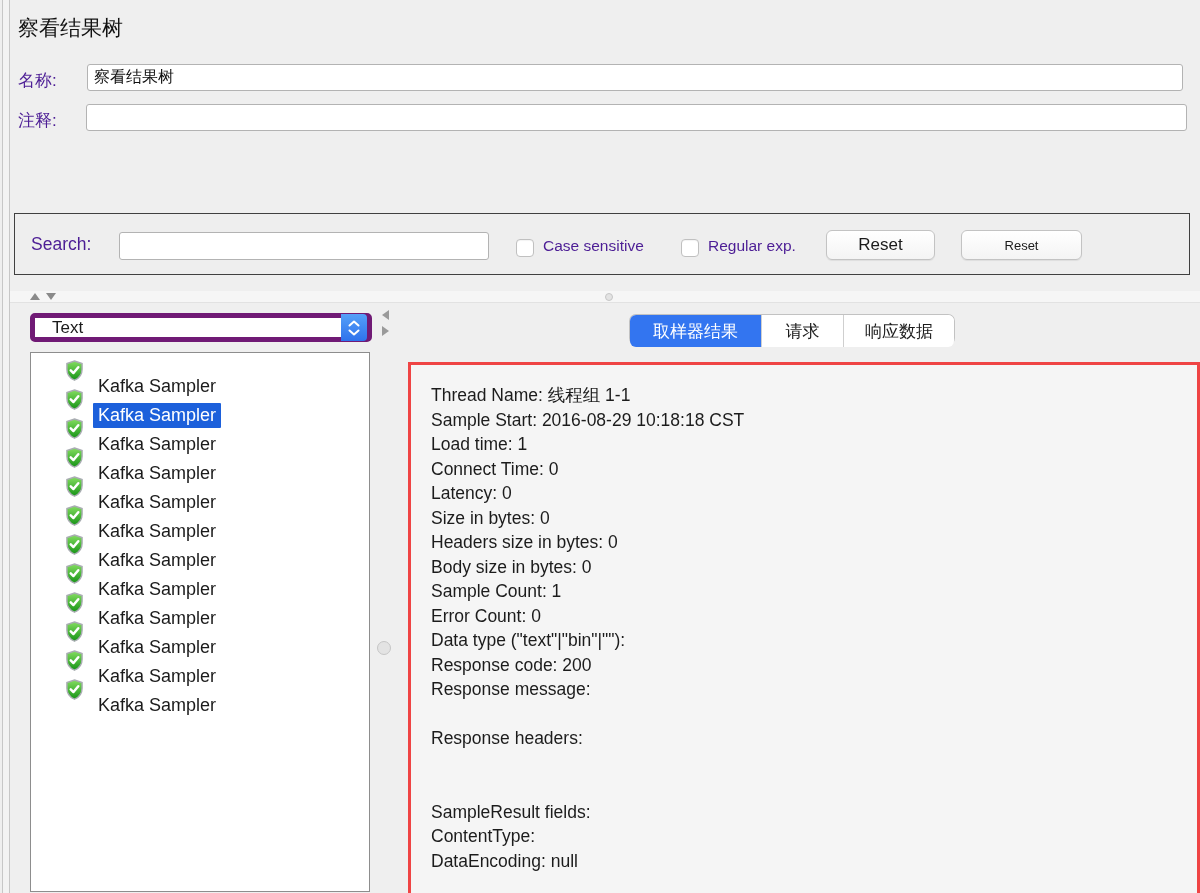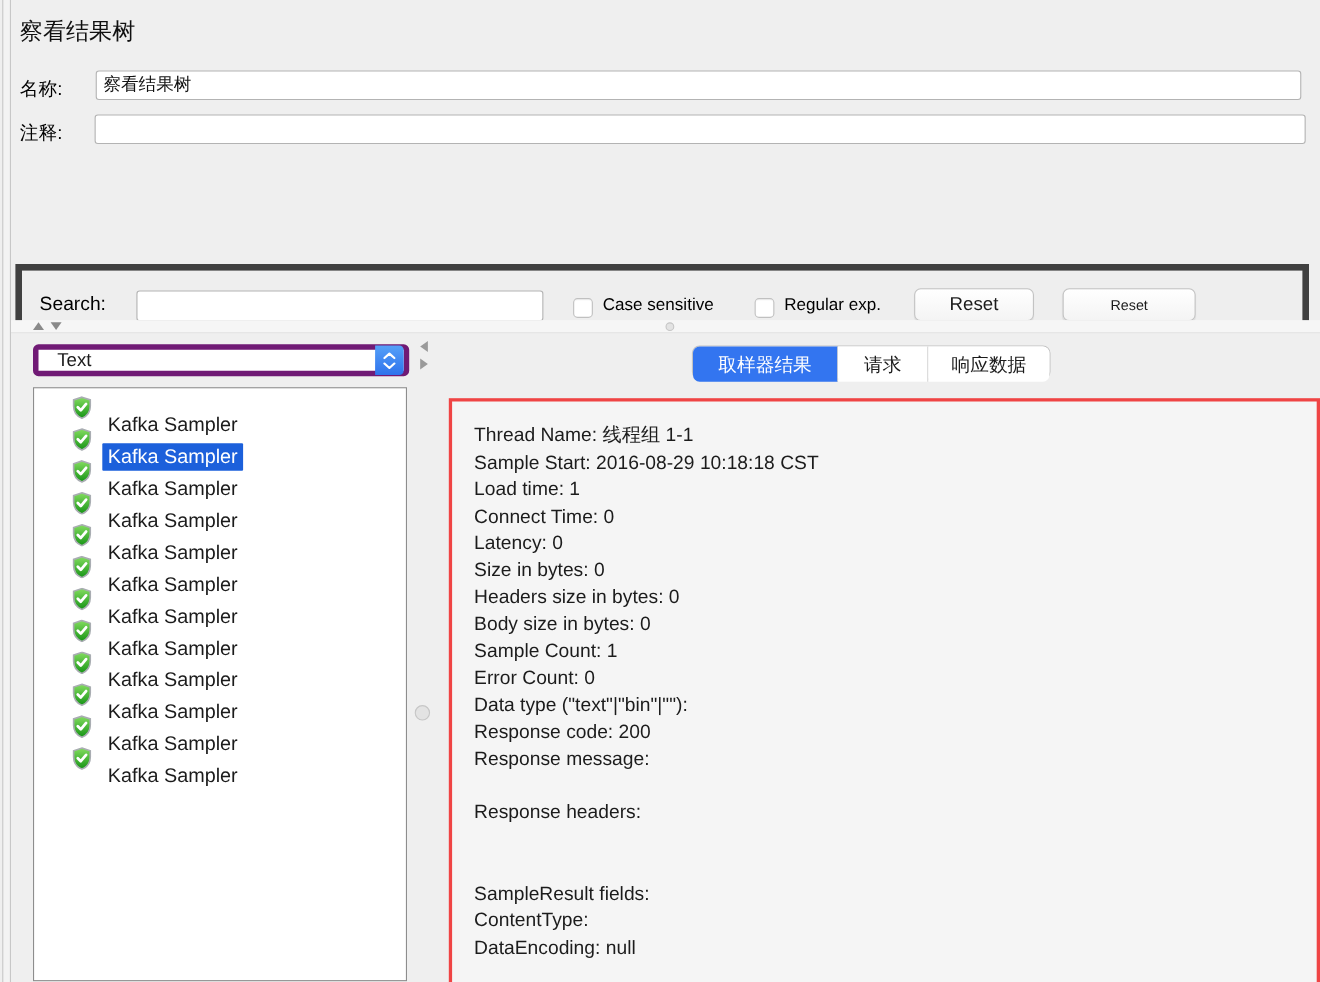--- a/index.html
+++ b/index.html
@@ -10,21 +10,21 @@
     color:#1b1b1b;
     -webkit-font-smoothing:antialiased;
   }
   .frame-left{
     position:absolute; left:2px; top:0; bottom:0; width:6px;
     border-left:1px solid #c7c7c7; border-right:1px solid #c7c7c7;
     background:#f3f3f3;
   }
   
   .page-title{position:absolute; left:18px; top:14px; font-size:21px; color:#111;}
-  .lbl{position:absolute; font-size:17px; color:#000000; white-space:nowrap;}
+  .lbl{position:absolute; font-size:17px; color:#4c1d95; white-space:nowrap;}
   .txt-input{
     position:absolute; background:#fff; border:1px solid #b3b3b3; border-radius:3px;
     font-family:"Liberation Sans", sans-serif; font-size:16px; padding:0 6px; box-sizing:border-box;
     outline:none; color:#111;
   }
   #name-label{left:18px; top:69px;}
   #name-input{left:87px; top:64px; width:1096px; height:27px;}
   #comment-label{left:18px; top:109px;}
   #comment-input{left:86px; top:104px; width:1101px; height:27px;}
 
@@ -55,22 +55,22 @@
     box-shadow:inset 0 1px 1px rgba(0,0,0,.05);
   }
   #errors-checkbox{left:709px; top:29px;}
   #errors-label{left:736px; top:28px;}
   #successes-checkbox{left:864px; top:29px;}
   #successes-label{left:891px; top:28px;}
   #configure-button{position:absolute; left:1016px; top:22px; width:142px; height:31px; font-size:17px; border-radius:7px;}
 
   
   .search-box{
-    position:absolute; left:14px; top:240px; width:1176px; height:62px;
-    border:6px solid #404040; box-sizing:border-box; background:#eeeeee;
+    position:absolute; left:14px; top:213px; width:1176px; height:62px;
+    border:1px solid #404040; box-sizing:border-box; background:#eeeeee;
   }
   #search-label{left:16px; top:20px; font-size:17.5px;}
   #search-input{left:104px; top:18px; width:370px; height:28px;}
   #case-checkbox{left:501px; top:25px;}
   #case-label{left:528px; top:23px; font-size:15.5px;}
   #regex-checkbox{left:666px; top:25px;}
   #regex-label{left:693px; top:23px; font-size:15.5px;}
   #search-button{position:absolute; left:811px; top:16px; width:109px; height:30px; font-size:17px;}
   #reset-button{position:absolute; left:946px; top:16px; width:121px; height:30px; font-size:13px;}
 

